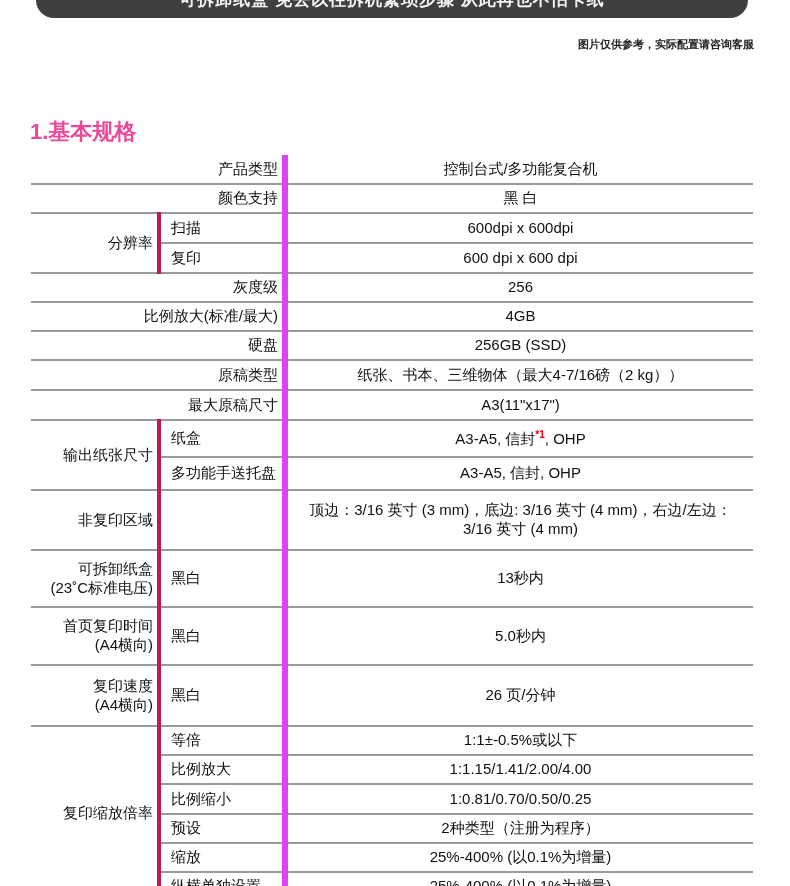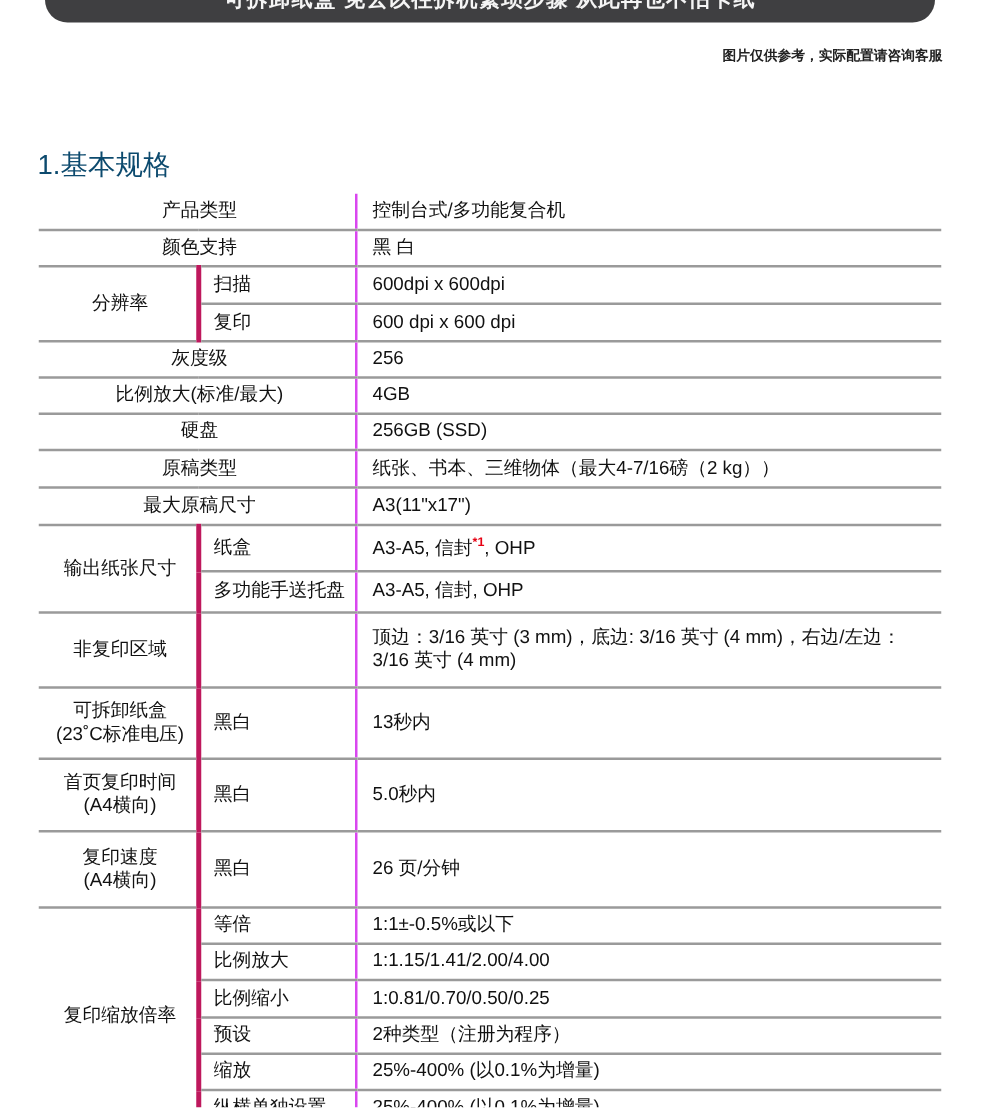--- a/index.html
+++ b/index.html
@@ -20,30 +20,30 @@
   .params-banner { position: absolute; top: 69px; left: 36px; width: 445px; height: 42px;
     border-radius: 10px; background: #38383a; overflow: hidden; }
   .params-banner .pb-face { position: absolute; inset: 0; background: #59595b;
     clip-path: polygon(0 0, 100% 0, calc(100% - 16px) 100%, 0 100%); }
   .params-banner .pb-content { position: absolute; inset: 0; display: flex; align-items: center; padding: 0 18px 0 22px; }
   .pb-title { color: #ffffff; font-size: 20px; font-weight: bold; letter-spacing: 2px; }
   .pb-subtitle { color: #ffffff; font-size: 12px; margin-left: 12px; margin-top: 6px; }
   .pb-gear { margin-left: auto; margin-right: 14px; display: flex; align-items: center; }
 
   
-  .section-heading { position: absolute; top: 117px; left: 30px; font-size: 22px; font-weight: normal; color: #0c4a6e; }
+  .section-heading { position: absolute; top: 117px; left: 30px; font-size: 22px; font-weight: bold; color: #ec4899; }
 
   
   .spec-table-wrap { position: absolute; top: 155px; left: 31px; width: 722px; }
   table.spec { border-collapse: collapse; table-layout: fixed; width: 722px; }
   table.spec td { border-bottom: 2px solid #9a9a9a; font-size: 15px; color: #111;
     vertical-align: middle; line-height: 1.25; }
-  td.c-label { text-align: center; padding: 3px 4px 3px 8px; }
+  td.c-label { text-align: right; padding: 3px 4px 3px 8px; }
   td.c-sub { border-left: 4px solid #be185d; text-align: left; padding: 3px 4px 3px 10px; }
-  td.c-val { border-left: 2px solid #d946ef; text-align: left; padding: 3px 12px; }
+  td.c-val { border-left: 6px solid #d946ef; text-align: center; padding: 3px 12px; }
   sup.note { color: #e60012; font-size: 10px; font-weight: bold; }
 </style>
 </head>
 <body>
 
 <div class="page">
 
   <div class="top-banner">
     <div class="tb-text">可拆卸纸盒 免去以往拆机繁琐步骤 从此再也不怕卡纸</div>
   </div>

